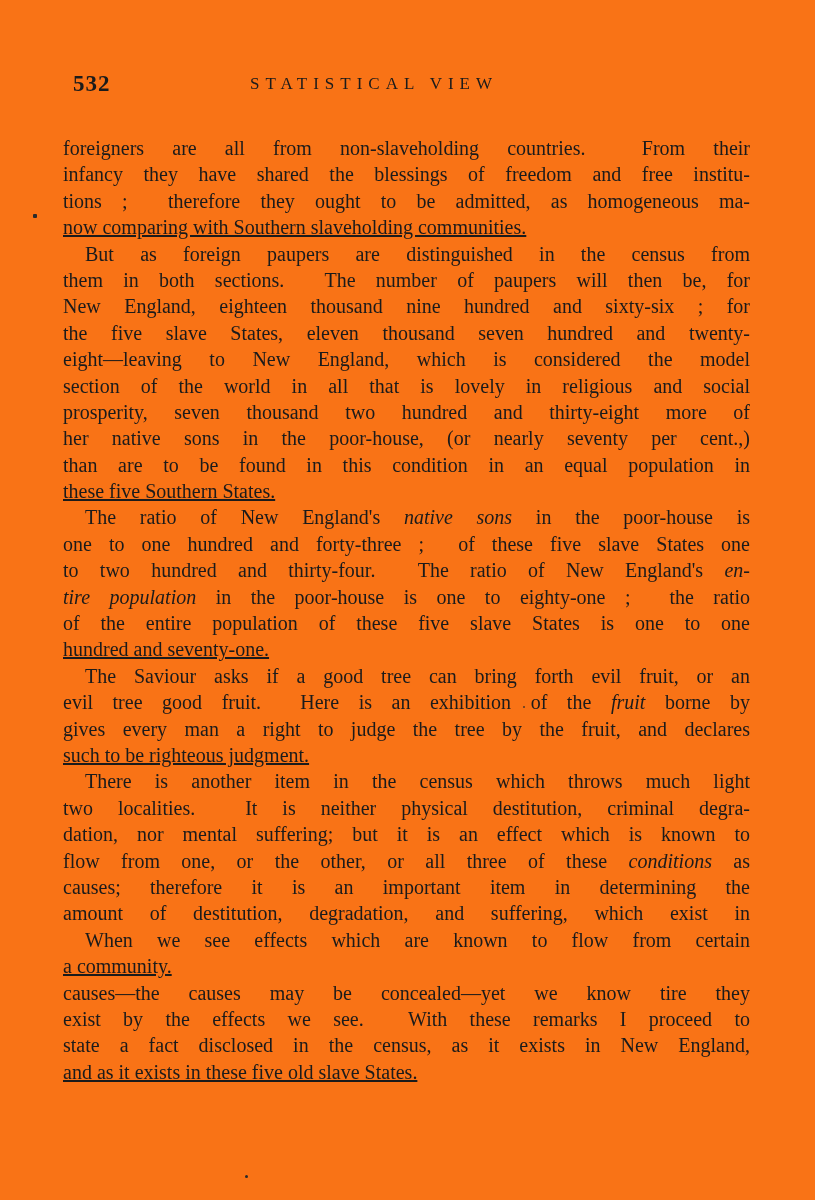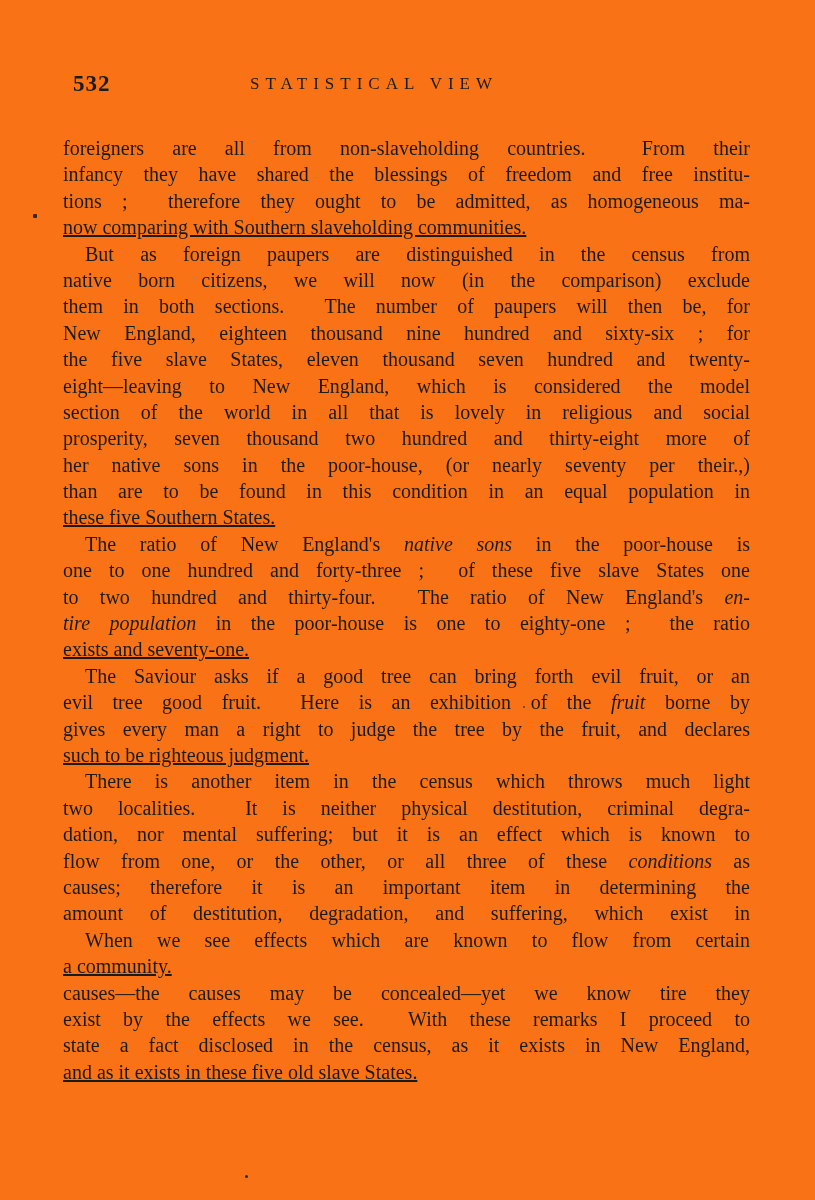--- a/index.html
+++ b/index.html
@@ -76,35 +76,35 @@
 <div class="page">
   <div class="page-number">532</div>
   <div class="running-header">STATISTICAL VIEW</div>
 
   <div class="body-text">
       <div class="line"><span>foreigners are all from non-slaveholding countries.&nbsp; From their</span></div>
       <div class="line"><span>infancy they have shared the blessings of freedom and free institu-</span></div>
       <div class="line"><span>tions ;&nbsp; therefore they ought to be admitted, as homogeneous ma-</span></div>
       <div class="line last"><span>now comparing with Southern slaveholding communities.</span></div>
       <div class="line indent"><span>But as foreign paupers are distinguished in the census from</span></div>
-      <div class="line"><span>native born citizens, we will now (in the comparison) exclude</span></div>
       <div class="line"><span>them in both sections.&nbsp; The number of paupers will then be, for</span></div>
       <div class="line"><span>New England, eighteen thousand nine hundred and sixty-six ; for</span></div>
       <div class="line"><span>the five slave States, eleven thousand seven hundred and twenty-</span></div>
       <div class="line"><span>eight—leaving to New England, which is considered the model</span></div>
       <div class="line"><span>section of the world in all that is lovely in religious and social</span></div>
       <div class="line"><span>prosperity, seven thousand two hundred and thirty-eight more of</span></div>
-      <div class="line"><span>her native sons in the poor-house, (or nearly seventy per their.,)</span></div>
+      <div class="line"><span>her native sons in the poor-house, (or nearly seventy per cent.,)</span></div>
       <div class="line"><span>than are to be found in this condition in an equal population in</span></div>
       <div class="line last"><span>these five Southern States.</span></div>
       <div class="line indent"><span>The ratio of New England's </span><i>native sons</i><span> in the poor-house is</span></div>
       <div class="line"><span>one to one hundred and forty-three ;&nbsp; of these five slave States one</span></div>
       <div class="line"><span>to two hundred and thirty-four.&nbsp; The ratio of New England's </span><i>en-</i></div>
       <div class="line"><i>tire population</i><span> in the poor-house is one to eighty-one ;&nbsp; the ratio</span></div>
-      <div class="line last"><span>exists and seventy-one.</span></div>
+      <div class="line"><span>of the entire population of these five slave States is one to one</span></div>
+      <div class="line last"><span>hundred and seventy-one.</span></div>
       <div class="line indent"><span>The Saviour asks if a good tree can bring forth evil fruit, or an</span></div>
       <div class="line"><span>evil tree good fruit.&nbsp; Here is an exhibition of the </span><i>fruit</i><span> borne by</span></div>
       <div class="line"><span>gives every man a right to judge the tree by the fruit, and declares</span></div>
       <div class="line last"><span>such to be righteous judgment.</span></div>
       <div class="line indent"><span>There is another item in the census which throws much light</span></div>
       <div class="line"><span>two localities.&nbsp; It is neither physical destitution, criminal degra-</span></div>
       <div class="line"><span>dation, nor mental suffering; but it is an effect which is known to</span></div>
       <div class="line"><span>flow from one, or the other, or all three of these </span><i>conditions</i><span> as</span></div>
       <div class="line"><span>causes; therefore it is an important item in determining the</span></div>
       <div class="line"><span>amount of destitution, degradation, and suffering, which exist in</span></div>

